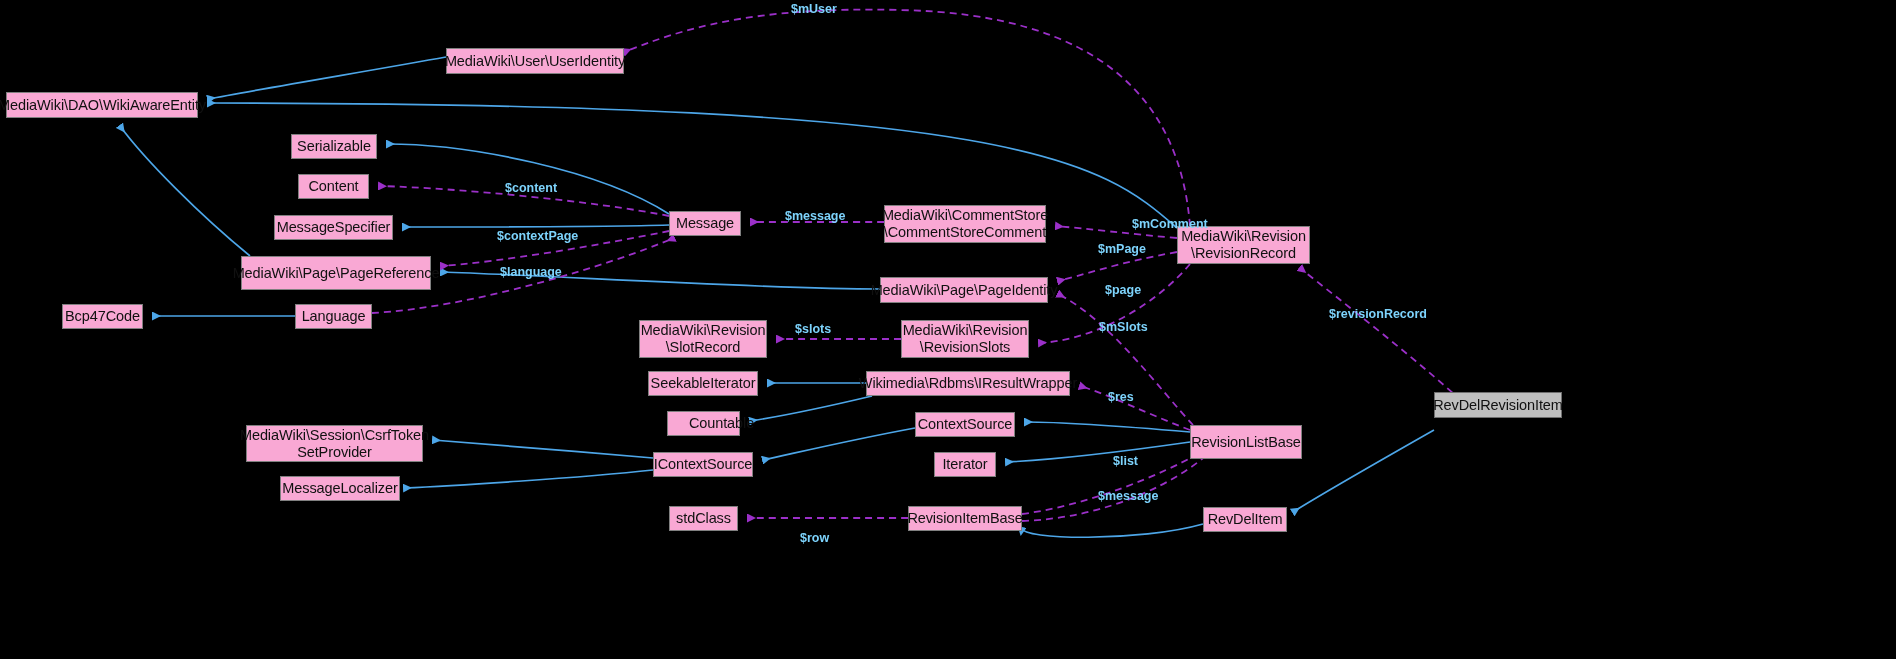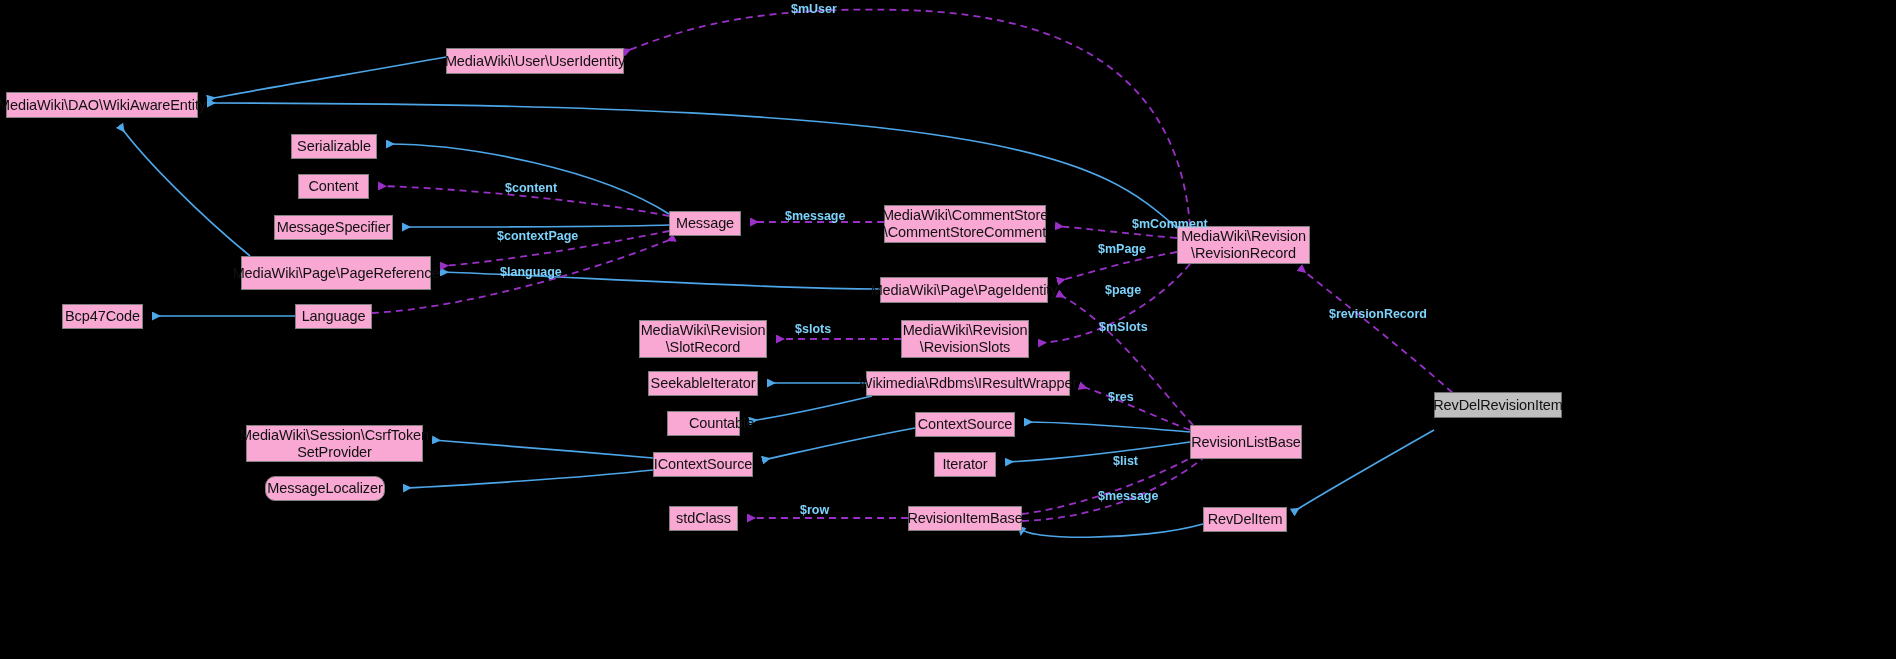--- a/index.html
+++ b/index.html
@@ -127,37 +127,37 @@
 \RevisionSlots</div>
       <div class="node" style="left: 648px; top: 371px; width: 110px; height: 25px;">SeekableIterator</div>
       <div class="node" style="left: 866px; top: 371px; width: 204px; height: 25px;">Wikimedia\Rdbms\IResultWrapper</div>
       <div class="node" style="left: 667px; top: 411px; width: 73px; height: 25px; padding-left: 36px;">Countable</div>
       <div class="node" style="left: 915px; top: 412px; width: 100px; height: 25px;">ContextSource</div>
       <div class="node" style="left: 246px; top: 425px; width: 177px; height: 37px;">MediaWiki\Session\CsrfToken
 SetProvider</div>
       <div class="node" style="left: 1190px; top: 425px; width: 112px; height: 34px;">RevisionListBase</div>
       <div class="node" style="left: 653px; top: 452px; width: 100px; height: 25px;">IContextSource</div>
       <div class="node" style="left: 934px; top: 452px; width: 62px; height: 25px;">Iterator</div>
-      <div class="node" style="left: 265px; top: 476px; width: 120px; height: 25px; border-radius: 10px;">MessageLocalizer</div>
+      <div class="node" style="left: 280px; top: 476px; width: 120px; height: 25px;">MessageLocalizer</div>
       <div class="node highlight" style="left: 1434px; top: 392px; width: 128px; height: 26px;">RevDelRevisionItem</div>
       <div class="node" style="left: 669px; top: 506px; width: 69px; height: 25px;">stdClass</div>
       <div class="node" style="left: 908px; top: 506px; width: 114px; height: 25px;">RevisionItemBase</div>
       <div class="node" style="left: 1203px; top: 507px; width: 84px; height: 25px;">RevDelItem</div>
     </div>
   <div id="label-layer">
       <div class="edge-label" style="left: 791px; top: 2px;">$mUser</div>
       <div class="edge-label" style="left: 505px; top: 181px;">$content</div>
       <div class="edge-label" style="left: 497px; top: 229px;">$contextPage</div>
       <div class="edge-label" style="left: 500px; top: 265px;">$language</div>
       <div class="edge-label" style="left: 785px; top: 209px;">$message</div>
       <div class="edge-label" style="left: 1085px; top: 217px; margin-left: 47px;">$mComment</div>
       <div class="edge-label" style="left: 1098px; top: 242px;">$mPage</div>
       <div class="edge-label" style="left: 1105px; top: 283px;">$page</div>
       <div class="edge-label" style="left: 1329px; top: 287px; margin-top: 20px;">$revisionRecord</div>
       <div class="edge-label" style="left: 795px; top: 322px;">$slots</div>
       <div class="edge-label" style="left: 1099px; top: 320px;">$mSlots</div>
       <div class="edge-label" style="left: 1108px; top: 390px;">$res</div>
       <div class="edge-label" style="left: 1113px; top: 454px;">$list</div>
       <div class="edge-label" style="left: 1098px; top: 489px;">$message</div>
-      <div class="edge-label" style="left: 800px; top: 503px; text-align: center;">$row</div>
+      <div class="edge-label" style="left: 800px; top: 531px; text-align: center;">$row</div>
     </div>
 
 </div>
 
 </body></html>

